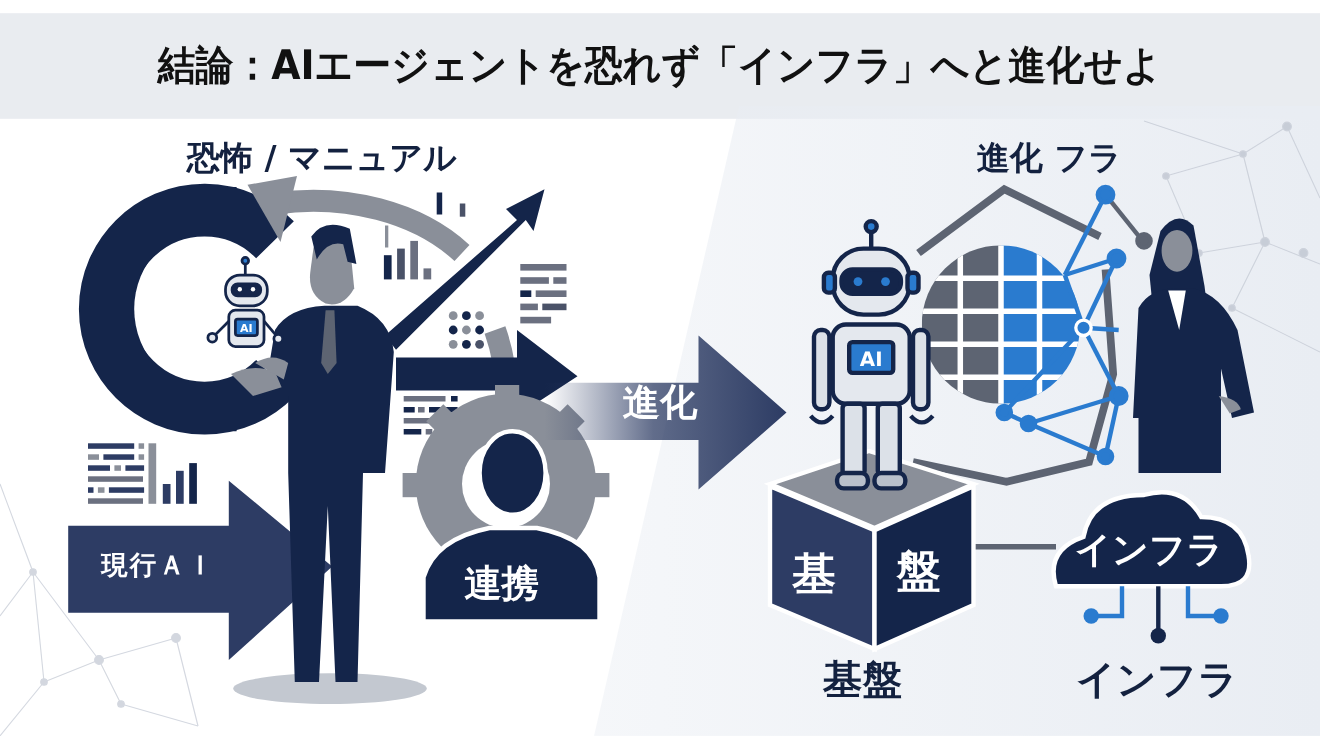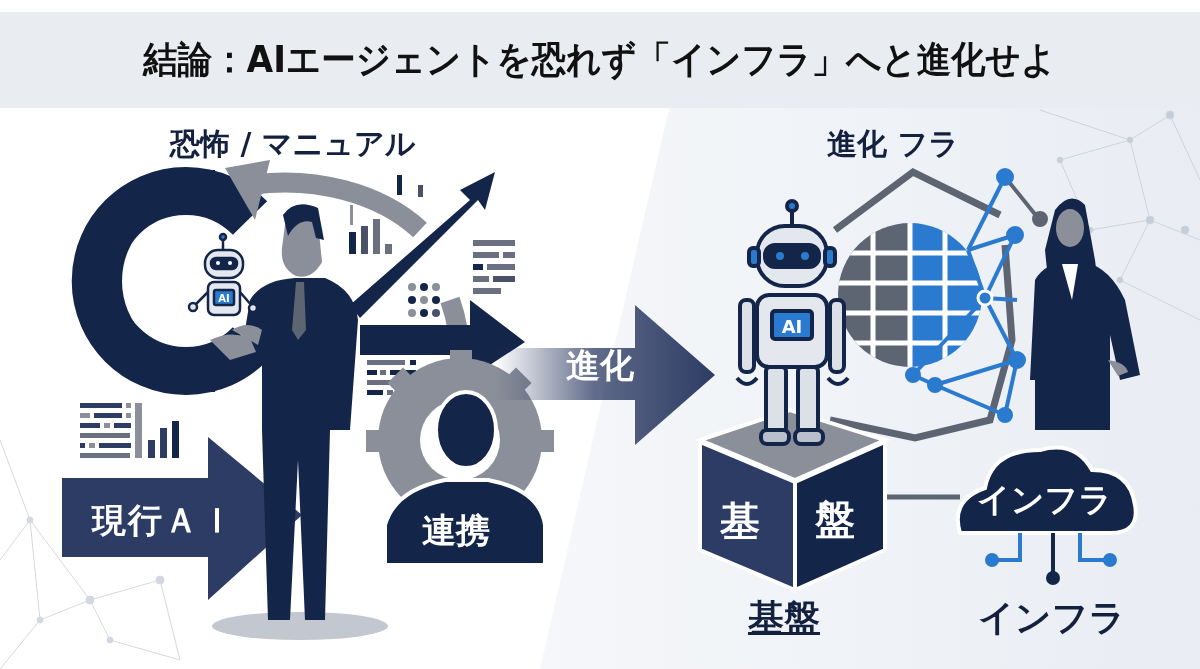--- a/index.html
+++ b/index.html
@@ -311,21 +311,21 @@
       <polyline points="1080,533 1080,560 1108,560" stroke="#2a7bcf"></polyline>
       <line x1="1053" y1="533" x2="1053" y2="575" stroke="#14254a"></line>
     </g>
     <circle cx="992" cy="560" r="7" fill="#2a7bcf"></circle>
     <circle cx="1110" cy="560" r="7" fill="#2a7bcf"></circle>
     <circle cx="1053" cy="578" r="7" fill="#14254a"></circle>
   </g>
 </svg>
 
 <div class="label lbl-dark" style="left:170px; top:124px; font-size:30px;">恐怖 / マニュアル</div>
-<div class="label lbl-white" style="left:92px; top:498px; font-size:34px; letter-spacing:2px;">現行ＡＩ</div>
+<div class="label lbl-white" style="left:92px; top:498px; font-size:24px; letter-spacing:2px;">現行ＡＩ</div>
 <div class="label lbl-white" style="left:422px; top:508px; font-size:34px;">連携</div>
 <div class="label lbl-white" style="left:566px; top:343px; font-size:34px;">進化</div>
-<div class="label lbl-dark" style="left:827px; top:124px; font-size:30px;">進化 フラ</div>
+<div class="label lbl-dark" style="left:888px; top:124px; font-size:30px;">進化 フラ</div>
 <div class="label lbl-white" style="left:720px; top:494px; font-size:40px;">基</div>
 <div class="label lbl-white" style="left:815px; top:492px; font-size:40px;">盤</div>
-<div class="label lbl-dark" style="left:748px; top:594px; font-size:36px;text-decoration:underline;">基盤</div>
+<div class="label lbl-dark" style="left:748px; top:594px; font-size:36px;">基盤</div>
 <div class="label lbl-white" style="left:977px; top:478px; font-size:33px;">インフラ</div>
 <div class="label lbl-dark" style="left:978px; top:594px; font-size:36px;">インフラ</div>
 
 </body></html>

